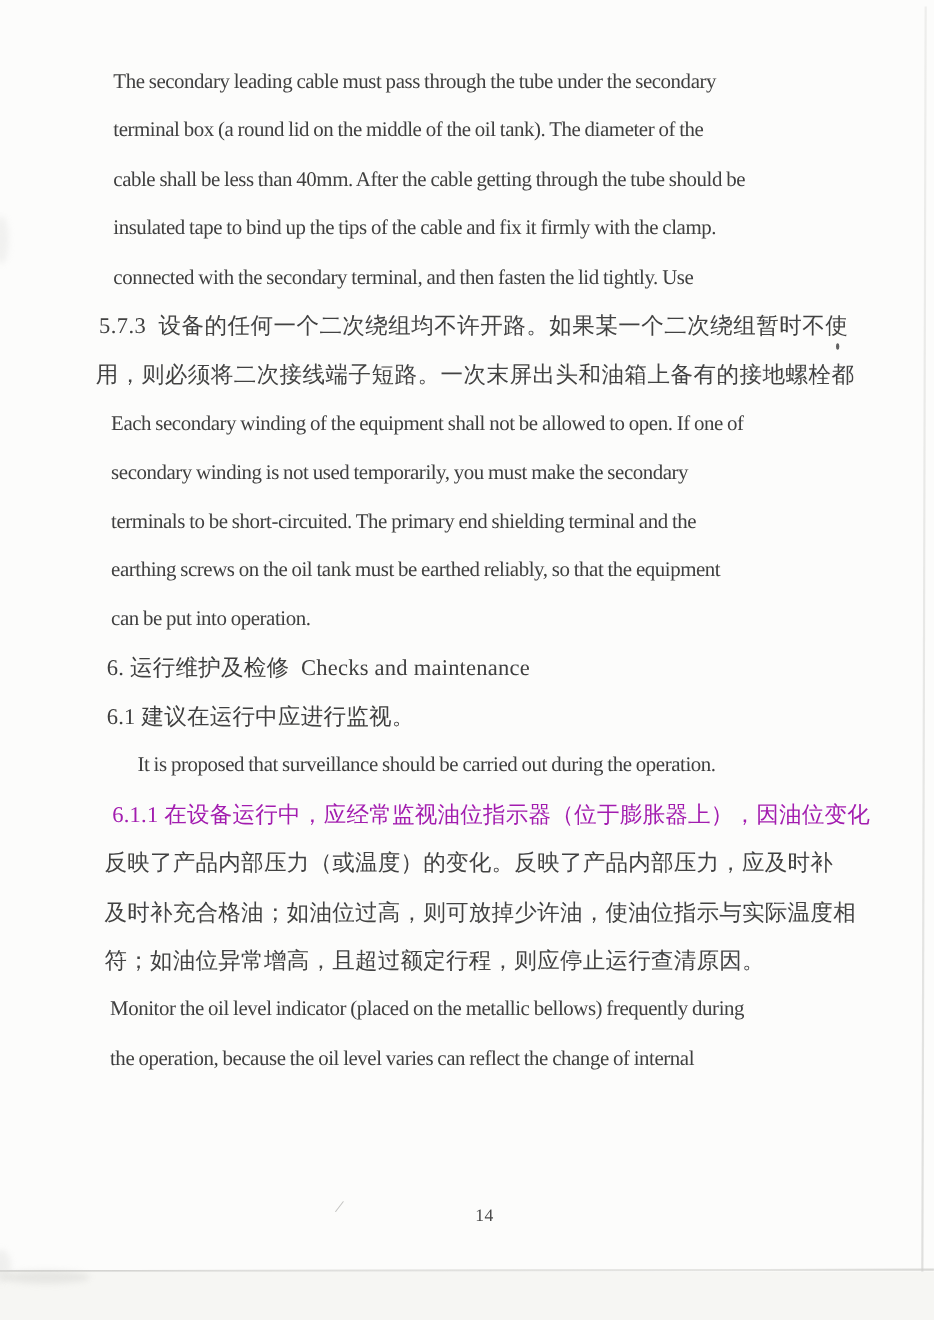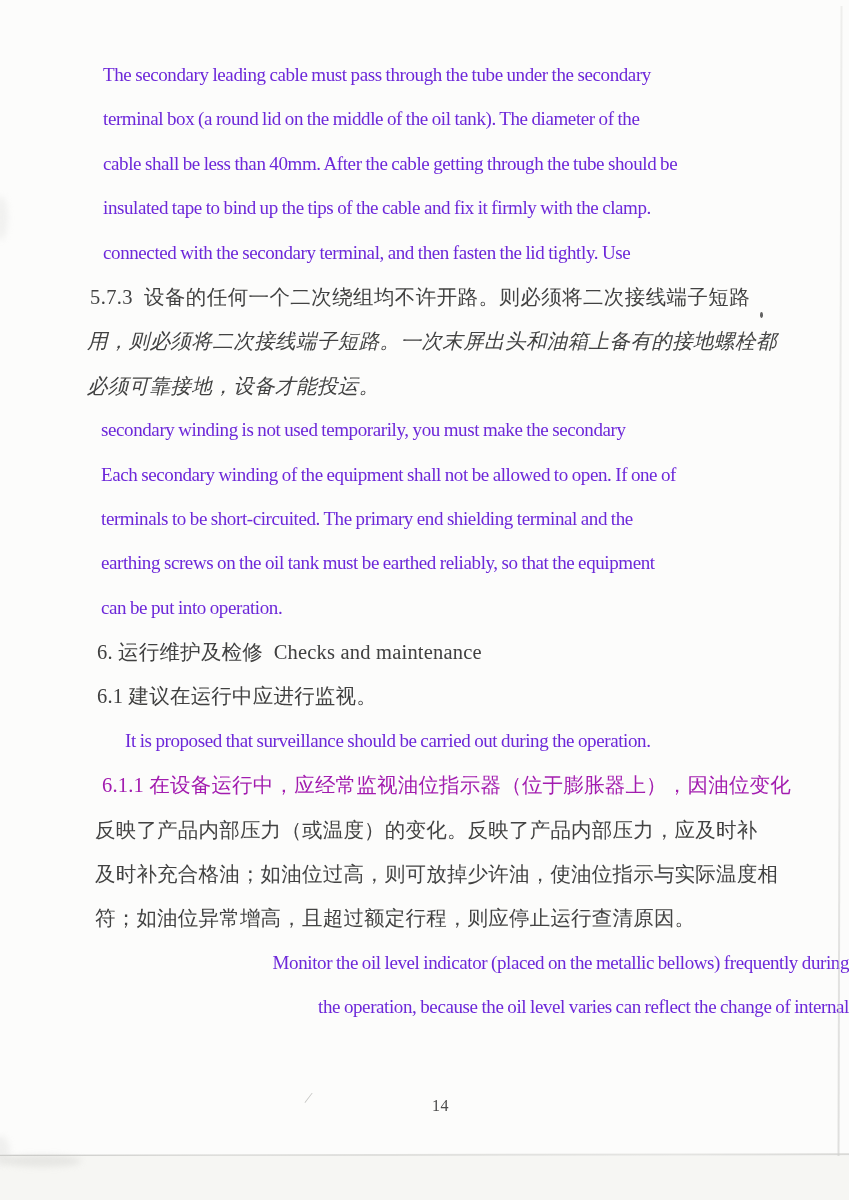--- a/index.html
+++ b/index.html
@@ -23,32 +23,32 @@
   .text-block {
     position: absolute;
     top: 53px;
     left: 0;
     right: 0;
   }
   .line {
     height: 44.4px;
     line-height: 44.4px;
     white-space: pre;
-    color: #6d28d9;
+    color: #404040;
   }
   
   .k-en-a   { margin-left: 103px; font-size: 19px; letter-spacing: -0.4px; word-spacing: -0.5px; }
   .k-zh-a1  { margin-left: 90px;  font-size: 20.5px; color: #424242; letter-spacing: 0.4px; }
-  .k-zh-a   { margin-left: 87px;  font-size: 20.5px; color: #424242; letter-spacing: 0.4px; font-style: italic; }
+  .k-zh-a   { margin-left: 87px;  font-size: 20.5px; color: #424242; letter-spacing: 0.4px; }
   .k-en-b   { margin-left: 101px; font-size: 19px; letter-spacing: -0.4px; word-spacing: -0.5px; }
   .k-head   { margin-left: 97px;  font-size: 20.5px; color: #404040; letter-spacing: 0.2px; }
   .k-en-ind { margin-left: 125px; font-size: 19px; letter-spacing: -0.4px; word-spacing: -0.5px; }
   .k-zh-b1  { margin-left: 102px; font-size: 20.5px; color: #a21caf; letter-spacing: 0.2px; }
   .k-zh-b   { margin-left: 95px;  font-size: 20.5px; color: #424242; letter-spacing: 0.2px; }
-  .k-en-c   { margin-left: 100px; font-size: 19px; letter-spacing: -0.4px; word-spacing: -0.5px; text-align: right; }
+  .k-en-c   { margin-left: 100px; font-size: 19px; letter-spacing: -0.4px; word-spacing: -0.5px; }
   
   .page-number {
     position: absolute;
     top: 1097px;
     left: 16px;
     width: 849px;
     text-align: center;
     font-size: 16px;
     color: #4a4a4a;
     letter-spacing: 0.5px;
@@ -123,25 +123,24 @@
 <body>
 
 <div class="scan-page">
 
   <div class="text-block">
       <div class="line k-en-a">The secondary leading cable must pass through the tube under the secondary</div>
       <div class="line k-en-a">terminal box (a round lid on the middle of the oil tank). The diameter of the</div>
       <div class="line k-en-a">cable shall be less than 40mm. After the cable getting through the tube should be</div>
       <div class="line k-en-a">insulated tape to bind up the tips of the cable and fix it firmly with the clamp.</div>
       <div class="line k-en-a">connected with the secondary terminal, and then fasten the lid tightly. Use</div>
-      <div class="line k-zh-a1">5.7.3  设备的任何一个二次绕组均不许开路。则必须将二次接线端子短路</div>
+      <div class="line k-zh-a1">5.7.3  设备的任何一个二次绕组均不许开路。如果某一个二次绕组暂时不使</div>
       <div class="line k-zh-a">用，则必须将二次接线端子短路。一次末屏出头和油箱上备有的接地螺栓都</div>
-      <div class="line k-zh-a">必须可靠接地，设备才能投运。</div>
+      <div class="line k-en-b">Each secondary winding of the equipment shall not be allowed to open. If one of</div>
       <div class="line k-en-b">secondary winding is not used temporarily, you must make the secondary</div>
-      <div class="line k-en-b">Each secondary winding of the equipment shall not be allowed to open. If one of</div>
       <div class="line k-en-b">terminals to be short-circuited. The primary end shielding terminal and the</div>
       <div class="line k-en-b">earthing screws on the oil tank must be earthed reliably, so that the equipment</div>
       <div class="line k-en-b">can be put into operation.</div>
       <div class="line k-head">6. 运行维护及检修  Checks and maintenance</div>
       <div class="line k-head">6.1 建议在运行中应进行监视。</div>
       <div class="line k-en-ind">It is proposed that surveillance should be carried out during the operation.</div>
       <div class="line k-zh-b1">6.1.1 在设备运行中，应经常监视油位指示器（位于膨胀器上），因油位变化</div>
       <div class="line k-zh-b">反映了产品内部压力（或温度）的变化。反映了产品内部压力，应及时补</div>
       <div class="line k-zh-b">及时补充合格油；如油位过高，则可放掉少许油，使油位指示与实际温度相</div>
       <div class="line k-zh-b">符；如油位异常增高，且超过额定行程，则应停止运行查清原因。</div>

